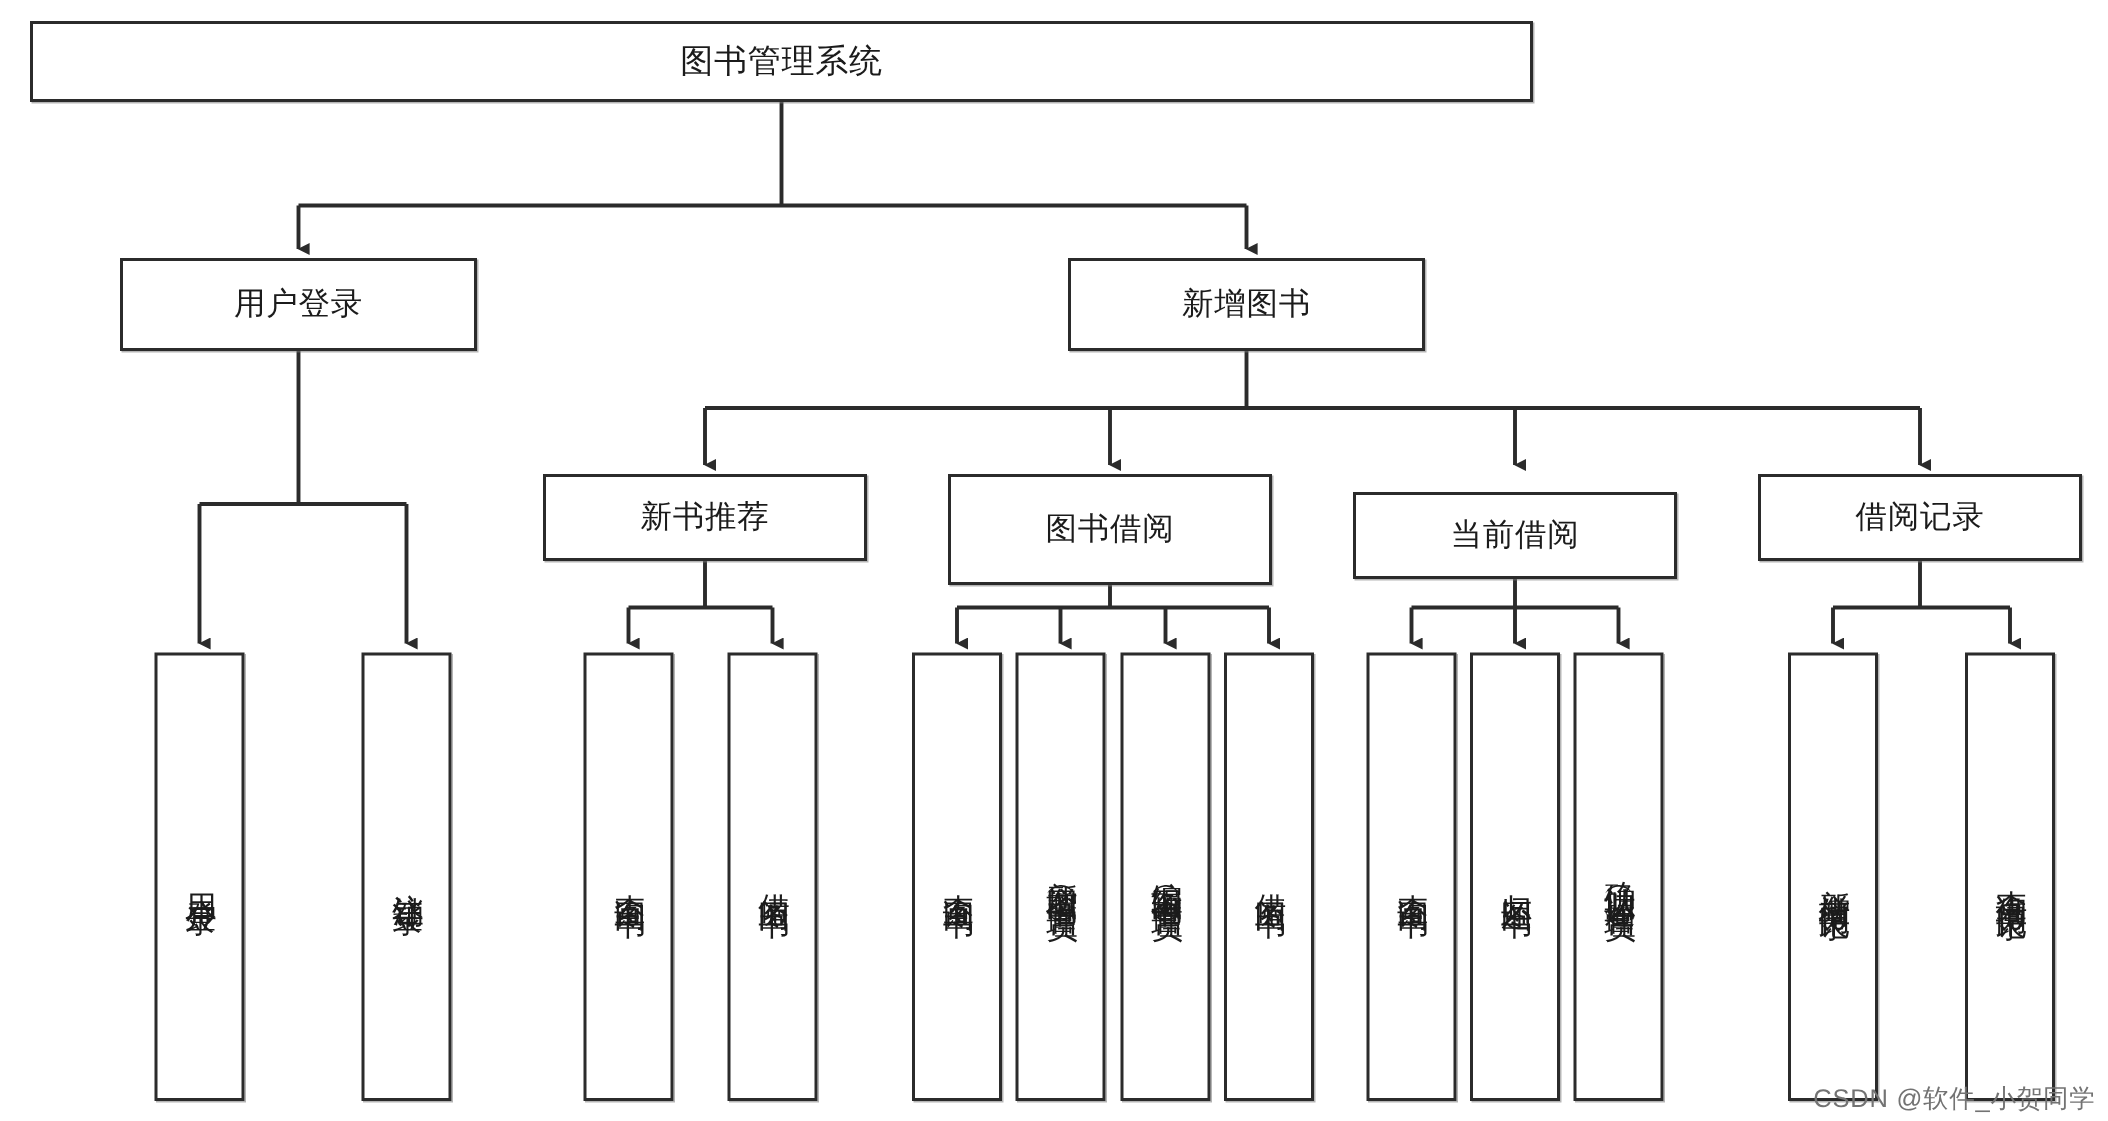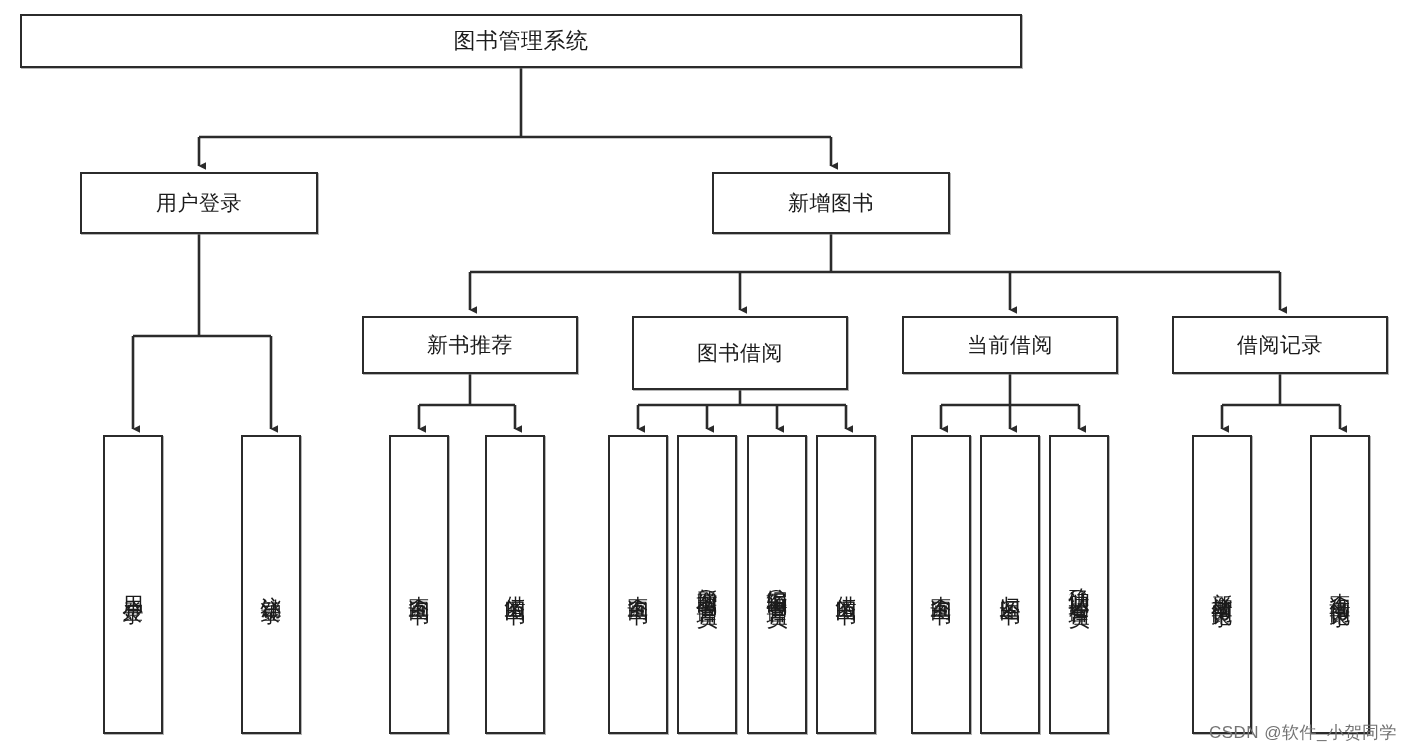--- a/index.html
+++ b/index.html
@@ -143,21 +143,21 @@
   <div class="node-box horizontal" style="left:712px; top:172px; width:238px; height:62px;">
     <span class="node-label">新增图书</span>
   </div>
 
   <div class="node-box horizontal" style="left:362px; top:316px; width:216px; height:58px;justify-content:center;">
     <span class="node-label">新书推荐</span>
   </div>
   <div class="node-box horizontal" style="left:632px; top:316px; width:216px; height:74px;">
     <span class="node-label">图书借阅</span>
   </div>
-  <div class="node-box horizontal" style="left:902px; top:316px; width:216px; height:58px;">
+  <div class="node-box horizontal" style="left:902px; top:328px; width:216px; height:58px;">
     <span class="node-label">当前借阅</span>
   </div>
   <div class="node-box horizontal" style="left:1172px; top:316px; width:216px; height:58px;">
     <span class="node-label">借阅记录</span>
   </div>
 
   <div class="node-box vertical" style="left:103px; top:435px; width:60px; height:299px;">
     <span class="node-label">用户登录</span>
   </div>
   <div class="node-box vertical" style="left:241px; top:435px; width:60px; height:299px;">

